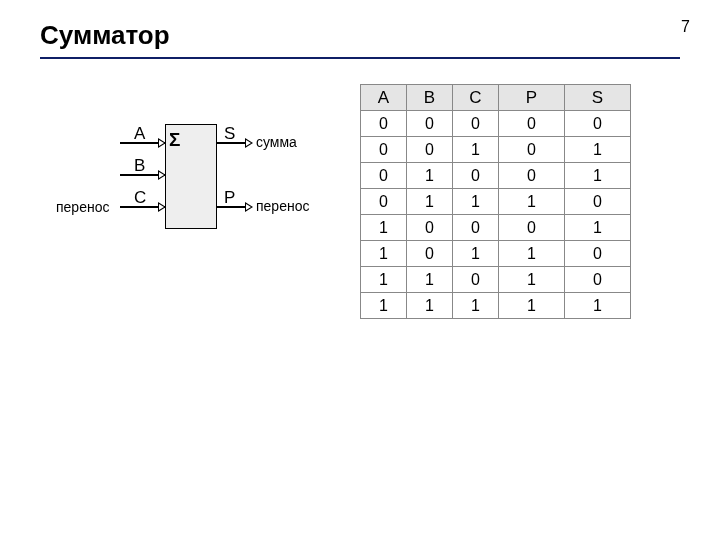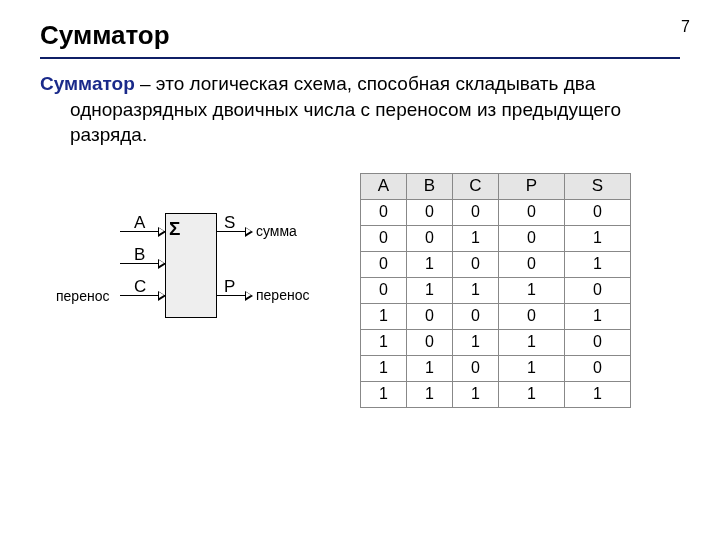--- a/index.html
+++ b/index.html
@@ -138,23 +138,20 @@
 </head>
 <body>
 
 <div class="slide">
 
   <div class="page-number">7</div>
 
   <h1 class="title">Сумматор</h1>
   <div class="underline"></div>
 
-  <p class="definition">
-    <span class="first-word"><span class="term">Сумматор</span></span><span> – это логическая схема, способная складывать два одноразрядных двоичных числа с переносом из предыдущего разряда.</span>
-  </p>
 
   <div class="content-row">
 
     <div class="diagram-wrap">
       <div class="sigma-box"></div>
       <div class="sigma-symbol">Σ</div>
 
       <div class="wire" style="left:70px; top:28px; width:45px;"></div>
       <div class="arrow-open" style="left:108px; top:24px;"></div>
       <div class="pin-label" style="left:84px; top:10px;">A</div>

